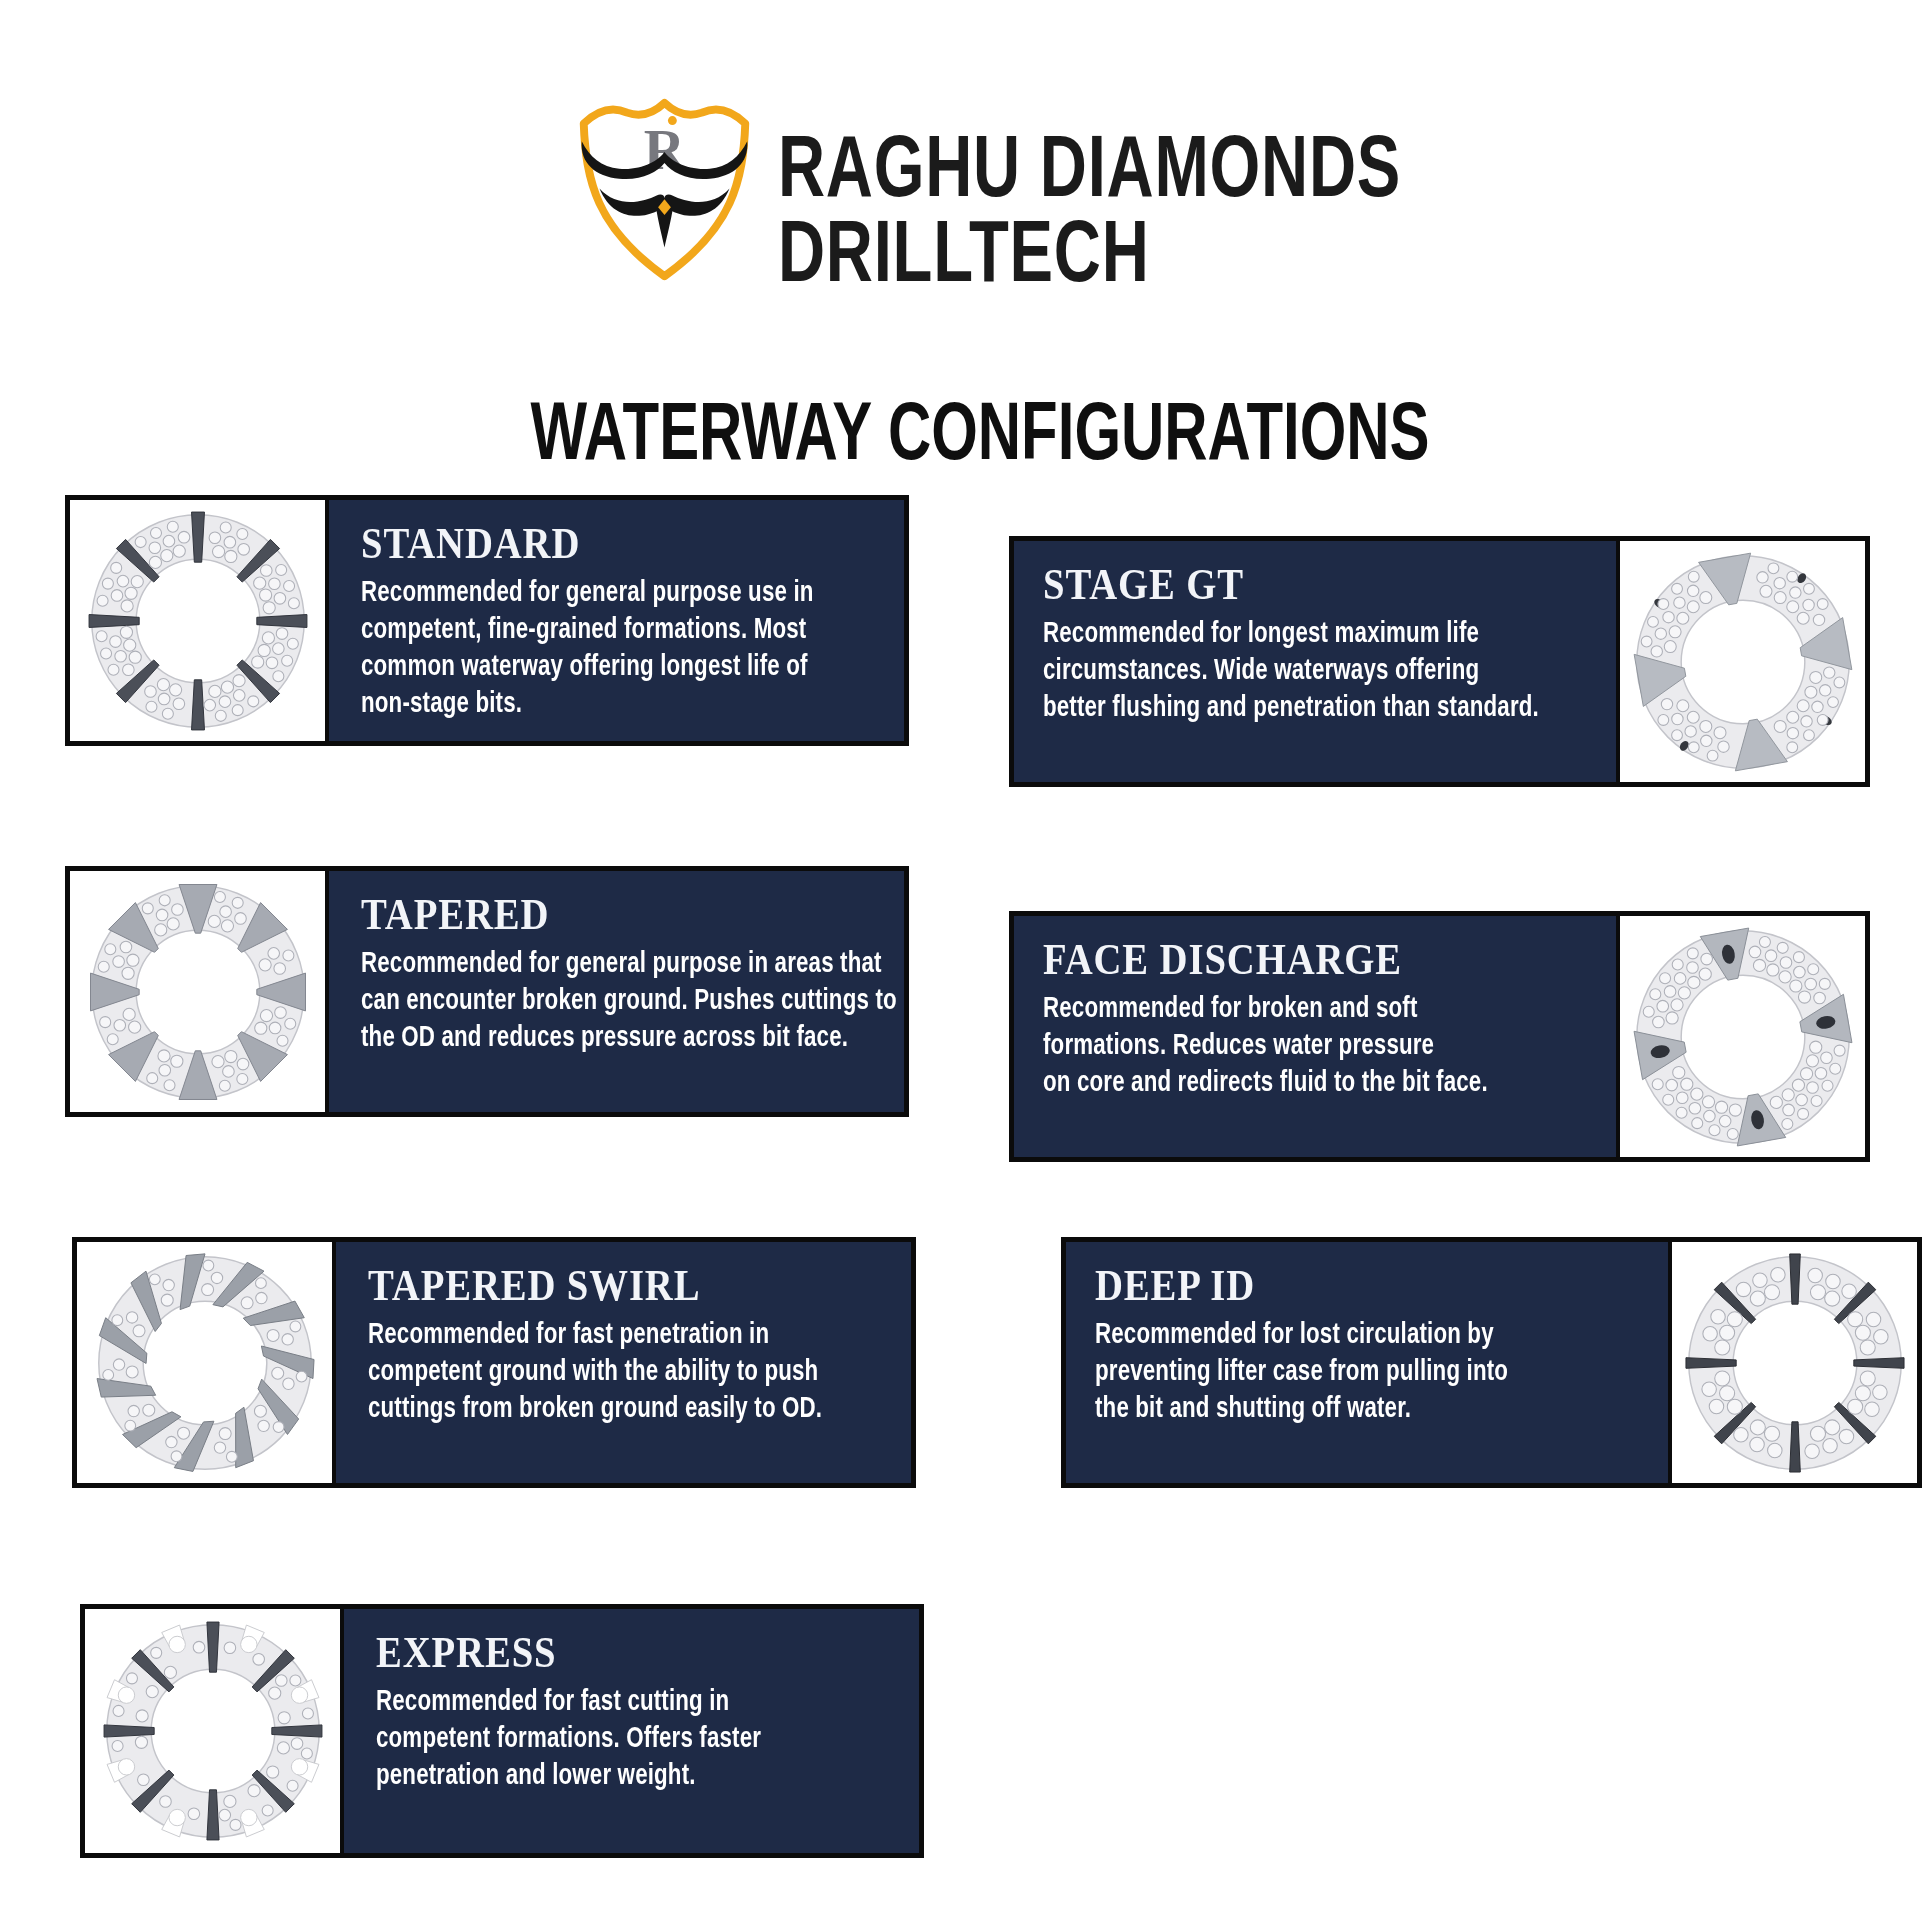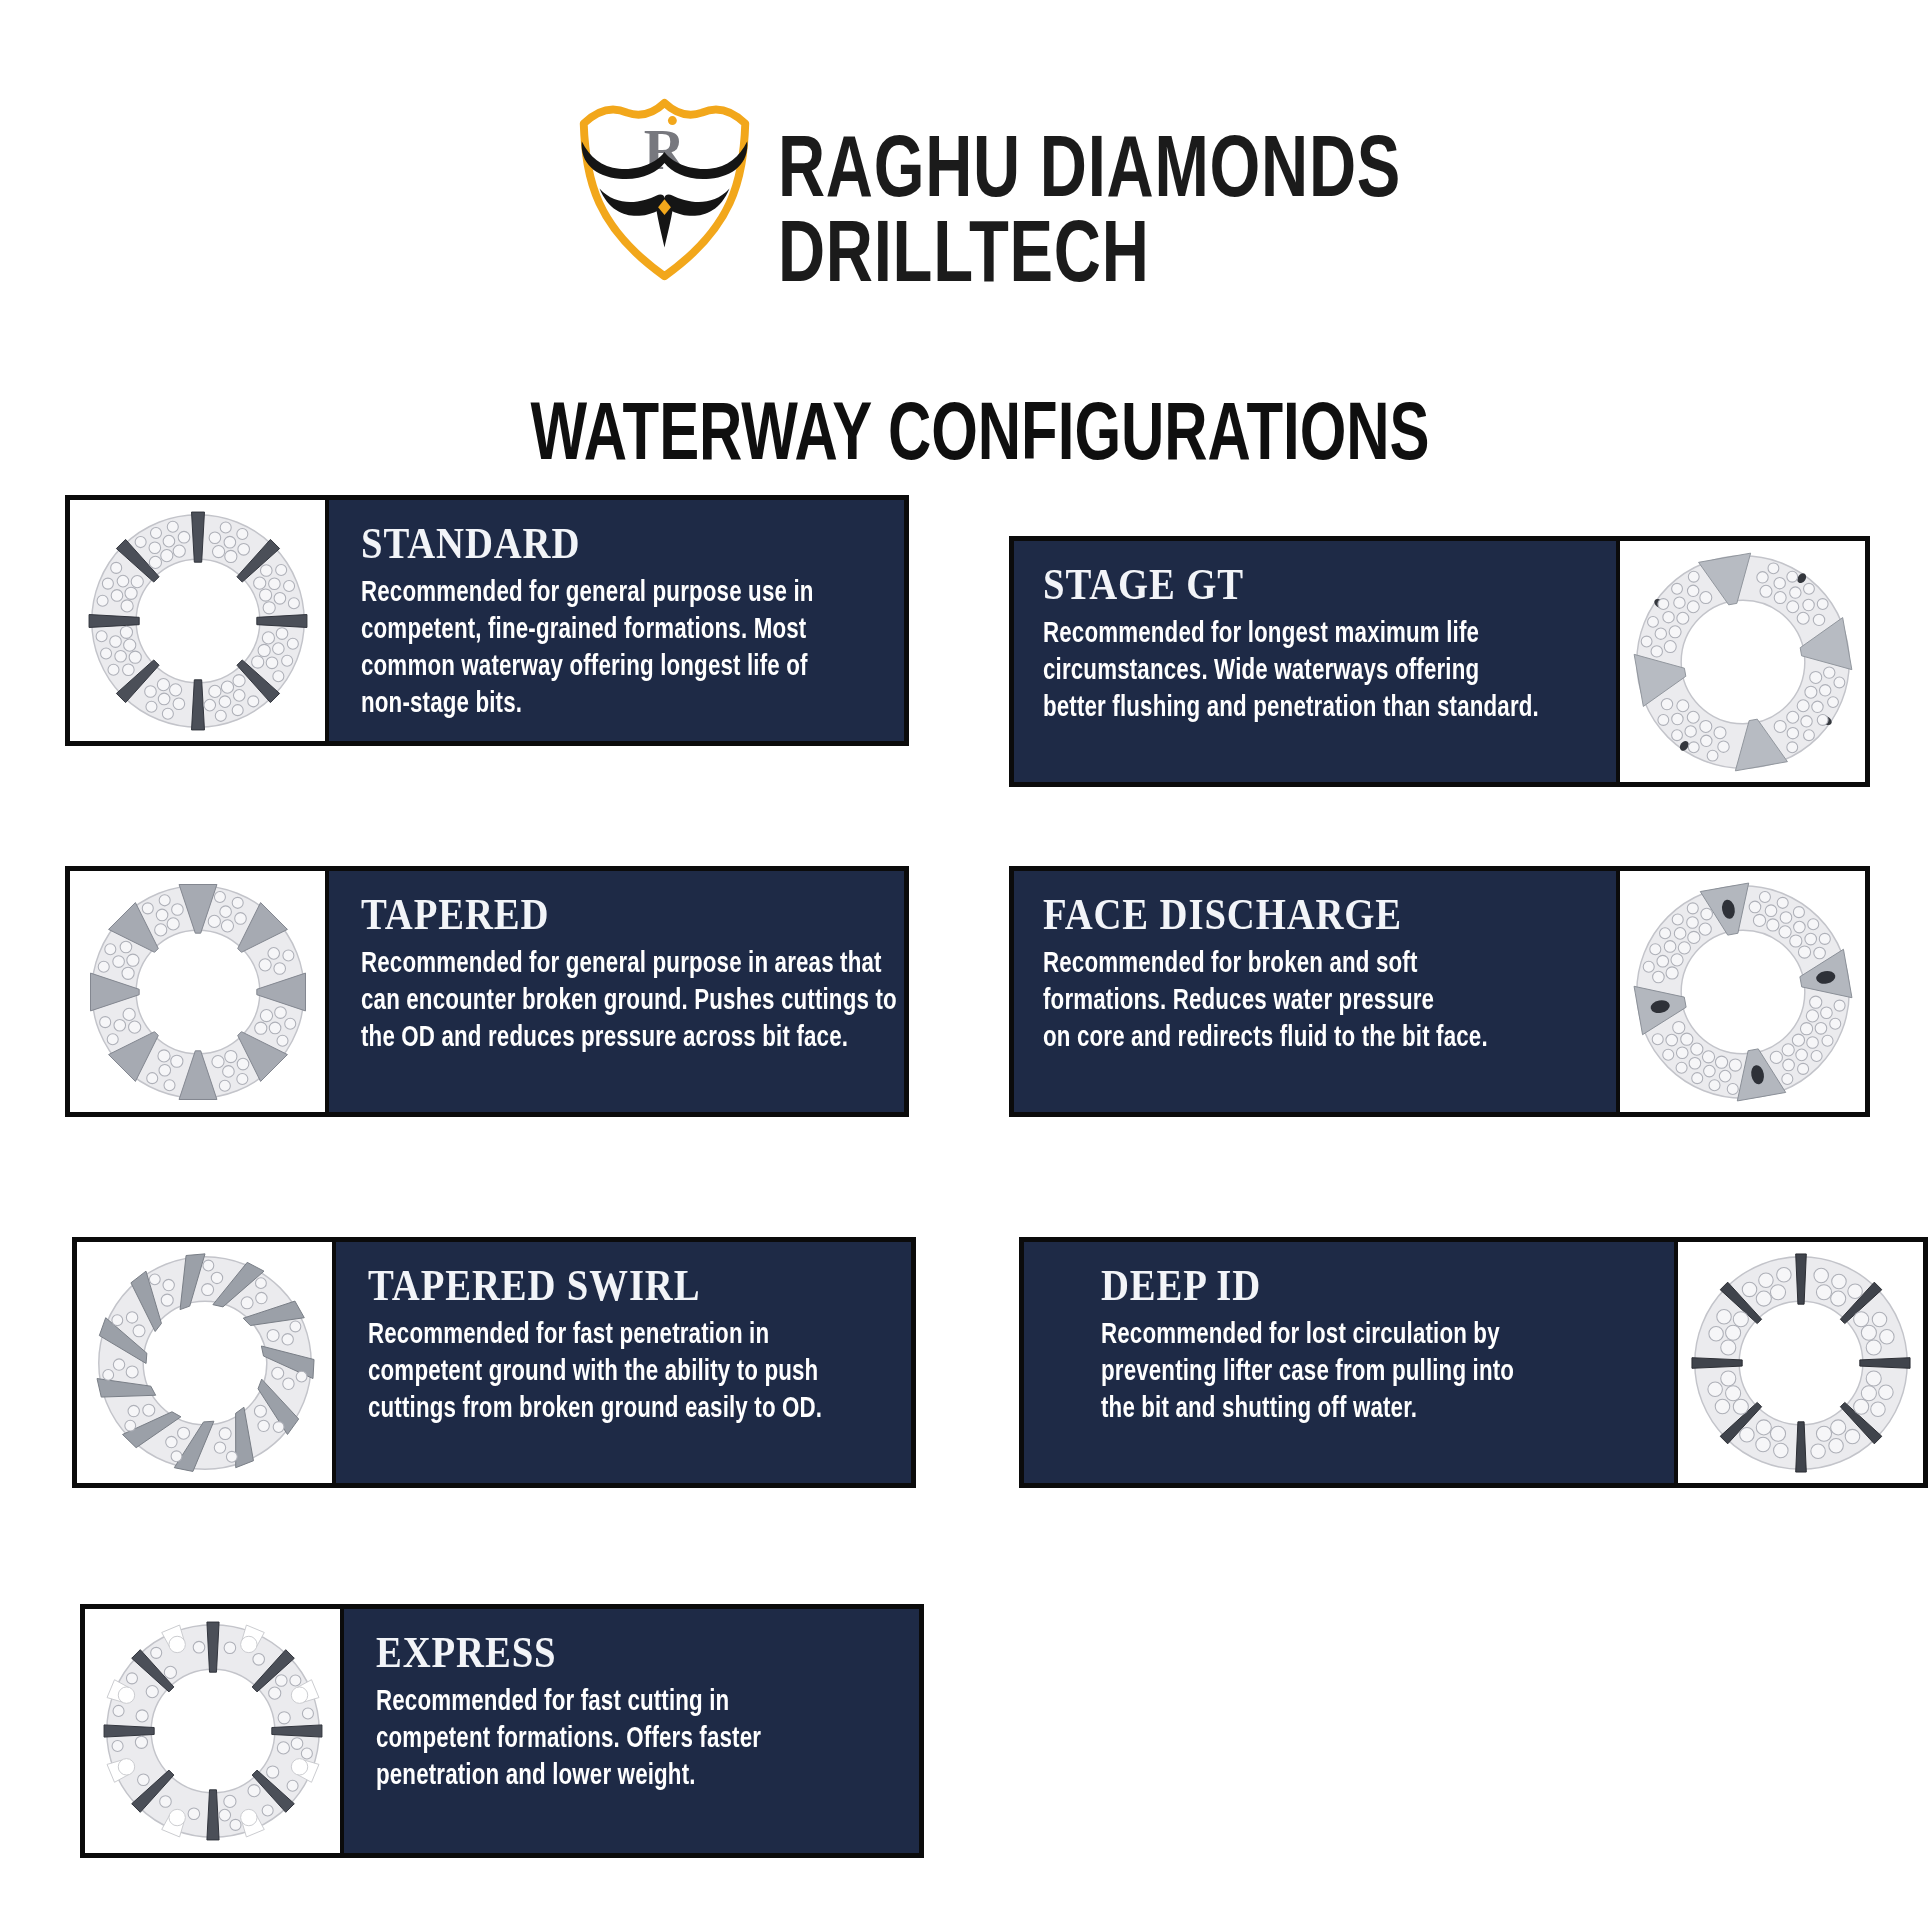--- a/index.html
+++ b/index.html
@@ -302,21 +302,21 @@
       </svg>
   </div>
   <div class="panel">
     <h2>TAPERED</h2>
     <p>Recommended for general purpose in areas that
 can encounter broken ground. Pushes cuttings to
 the OD and reduces pressure across bit face.</p>
   </div>
 </section>
 
-<section class="card right" style="left:1009px;top:866px;width:851px;">
+<section class="card right" style="left:1009px;top:911px;width:851px;">
   <div class="img-area">
     <svg class="bit" viewBox="0 0 234 234">
         <circle cx="117" cy="117" r="87" fill="none" stroke="#ebebee" stroke-width="46"></circle>
         <circle cx="117" cy="117" r="110" fill="none" stroke="#c3c4ca" stroke-width="1.5"></circle>
         <circle cx="117" cy="117" r="64" fill="none" stroke="#c3c4ca" stroke-width="1.5"></circle>
         <path d="M122.9,4.2L72.8,13L101.2,58.1L111.7,56.2Z" fill="#b3b7be" stroke="#888d95" stroke-width="1"></path>
         <path d="M4.2,111.1L13,161.2L58.1,132.8L56.2,122.3Z" fill="#b3b7be" stroke="#888d95" stroke-width="1"></path>
         <path d="M111.1,229.8L161.2,221L132.8,175.9L122.3,177.8Z" fill="#b3b7be" stroke="#888d95" stroke-width="1"></path>
         <path d="M229.8,122.9L221,72.8L175.9,101.2L177.8,111.7Z" fill="#b3b7be" stroke="#888d95" stroke-width="1"></path>
         <ellipse cx="101.9" cy="31.3" rx="6.5" ry="10" fill="#2e3138" transform="rotate(-10 101.9 31.3)"></ellipse>
@@ -452,21 +452,21 @@
       </svg>
   </div>
   <div class="panel">
     <h2>TAPERED SWIRL</h2>
     <p>Recommended for fast penetration in
 competent ground with the ability to push
 cuttings from broken ground easily to OD.</p>
   </div>
 </section>
 
-<section class="card right" style="left:1019px;top:1237px;width:851px;padding-left:48px;">
+<section class="card right" style="left:1061px;top:1237px;width:851px;">
   <div class="img-area">
     <svg class="bit" viewBox="0 0 234 234">
         <circle cx="117" cy="117" r="87" fill="none" stroke="#ebebee" stroke-width="46"></circle>
         <circle cx="117" cy="117" r="110" fill="none" stroke="#c3c4ca" stroke-width="1.5"></circle>
         <circle cx="117" cy="117" r="64" fill="none" stroke="#c3c4ca" stroke-width="1.5"></circle>
         <path d="M122.5,4.1L111.5,4.1L113.8,56.1L120.2,56.1Z" fill="#40444c" stroke="#282b31" stroke-width="1"></path>
         <path d="M41.1,33.3L33.3,41.1L71.7,76.2L76.2,71.7Z" fill="#40444c" stroke="#282b31" stroke-width="1"></path>
         <path d="M4.1,111.5L4.1,122.5L56.1,120.2L56.1,113.8Z" fill="#40444c" stroke="#282b31" stroke-width="1"></path>
         <path d="M33.3,192.9L41.1,200.7L76.2,162.3L71.7,157.8Z" fill="#40444c" stroke="#282b31" stroke-width="1"></path>
         <path d="M111.5,229.9L122.5,229.9L120.2,177.9L113.8,177.9Z" fill="#40444c" stroke="#282b31" stroke-width="1"></path>

